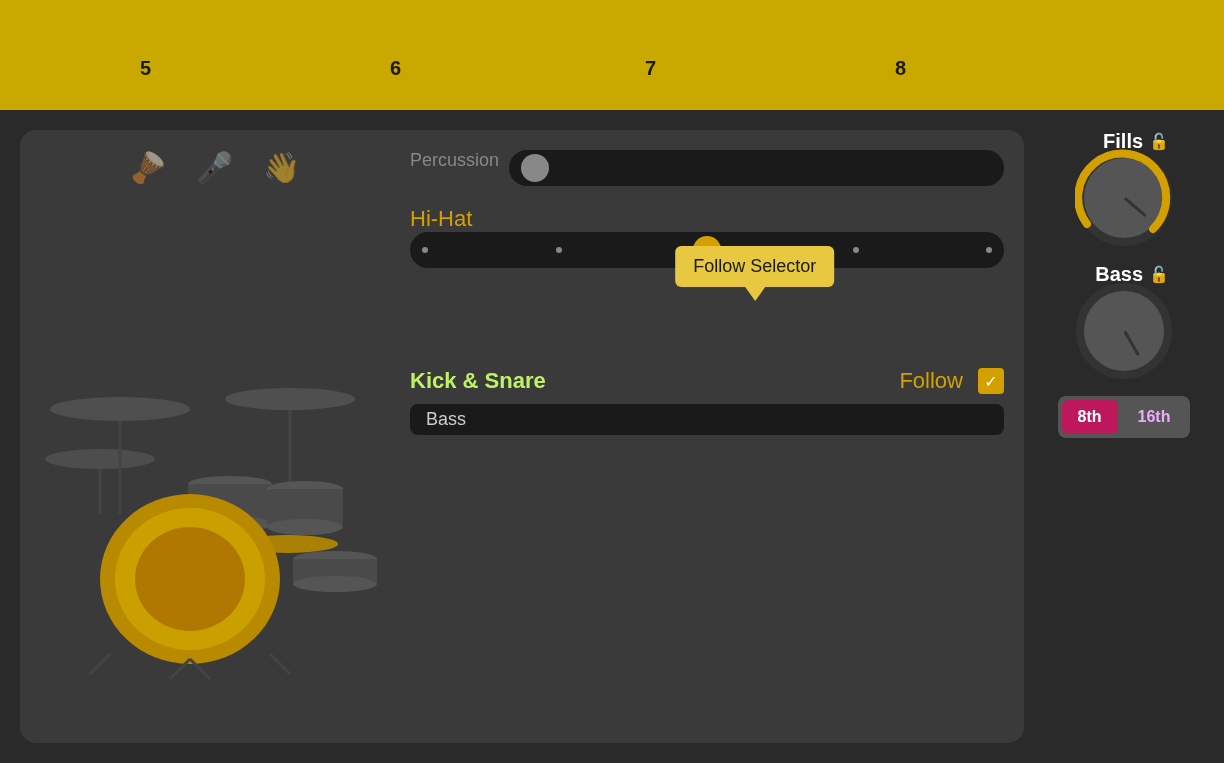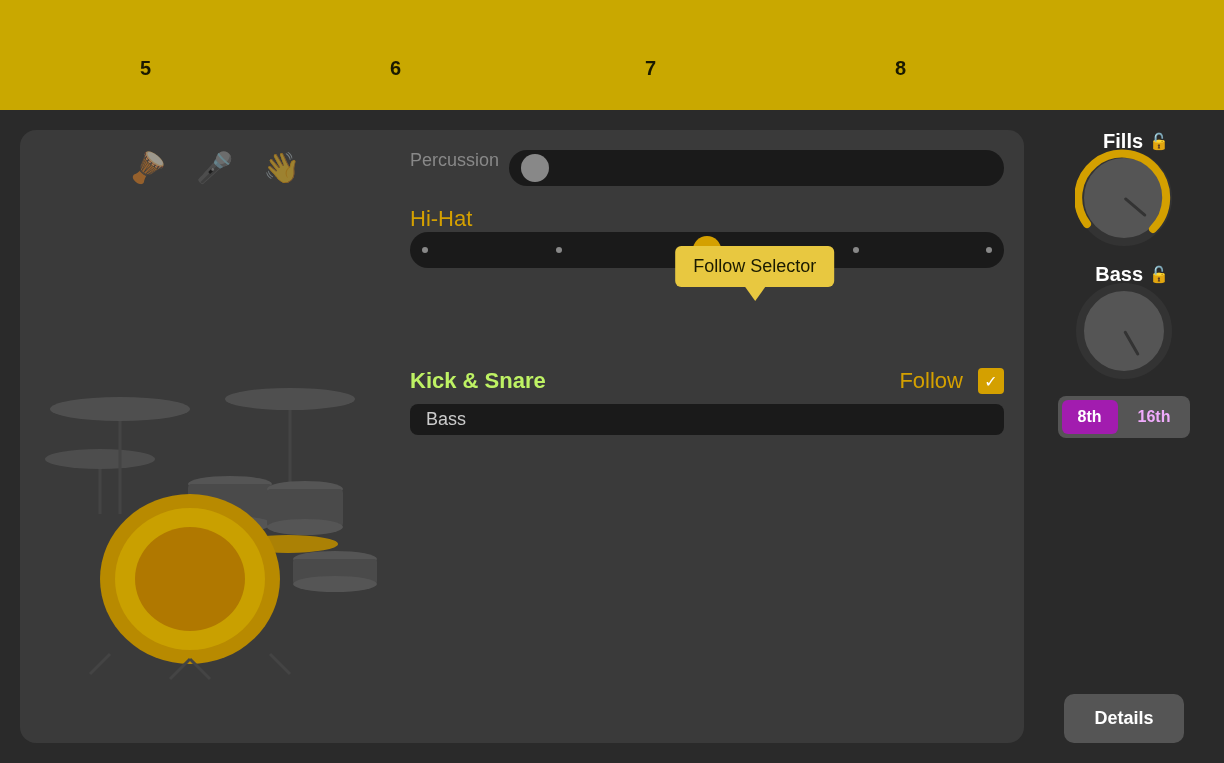--- a/index.html
+++ b/index.html
@@ -306,21 +306,21 @@
     .note-btn {
       padding: 8px 16px;
       border-radius: 6px;
       font-size: 16px;
       font-weight: 600;
       cursor: pointer;
       border: none;
     }
 
     .note-btn.active {
-      background: #a21caf;
+      background: #be185d;
       color: #fff;
     }
 
     .note-btn.inactive {
       background: transparent;
       color: #f0abfc;
     }
 
     .details-btn {
       width: 120px;
@@ -496,17 +496,16 @@
 
         <div class="knob-indicator" style="transform: rotate(150deg); bottom: 50%; height: 28px;"></div>
       </div>
     </div>
 
     <div class="note-buttons">
       <button class="note-btn active">8th</button>
       <button class="note-btn inactive">16th</button>
     </div>
 
-    <button class="details-btn">Details</button>
 
   </div>
 
 </div>
 
 </body></html>

